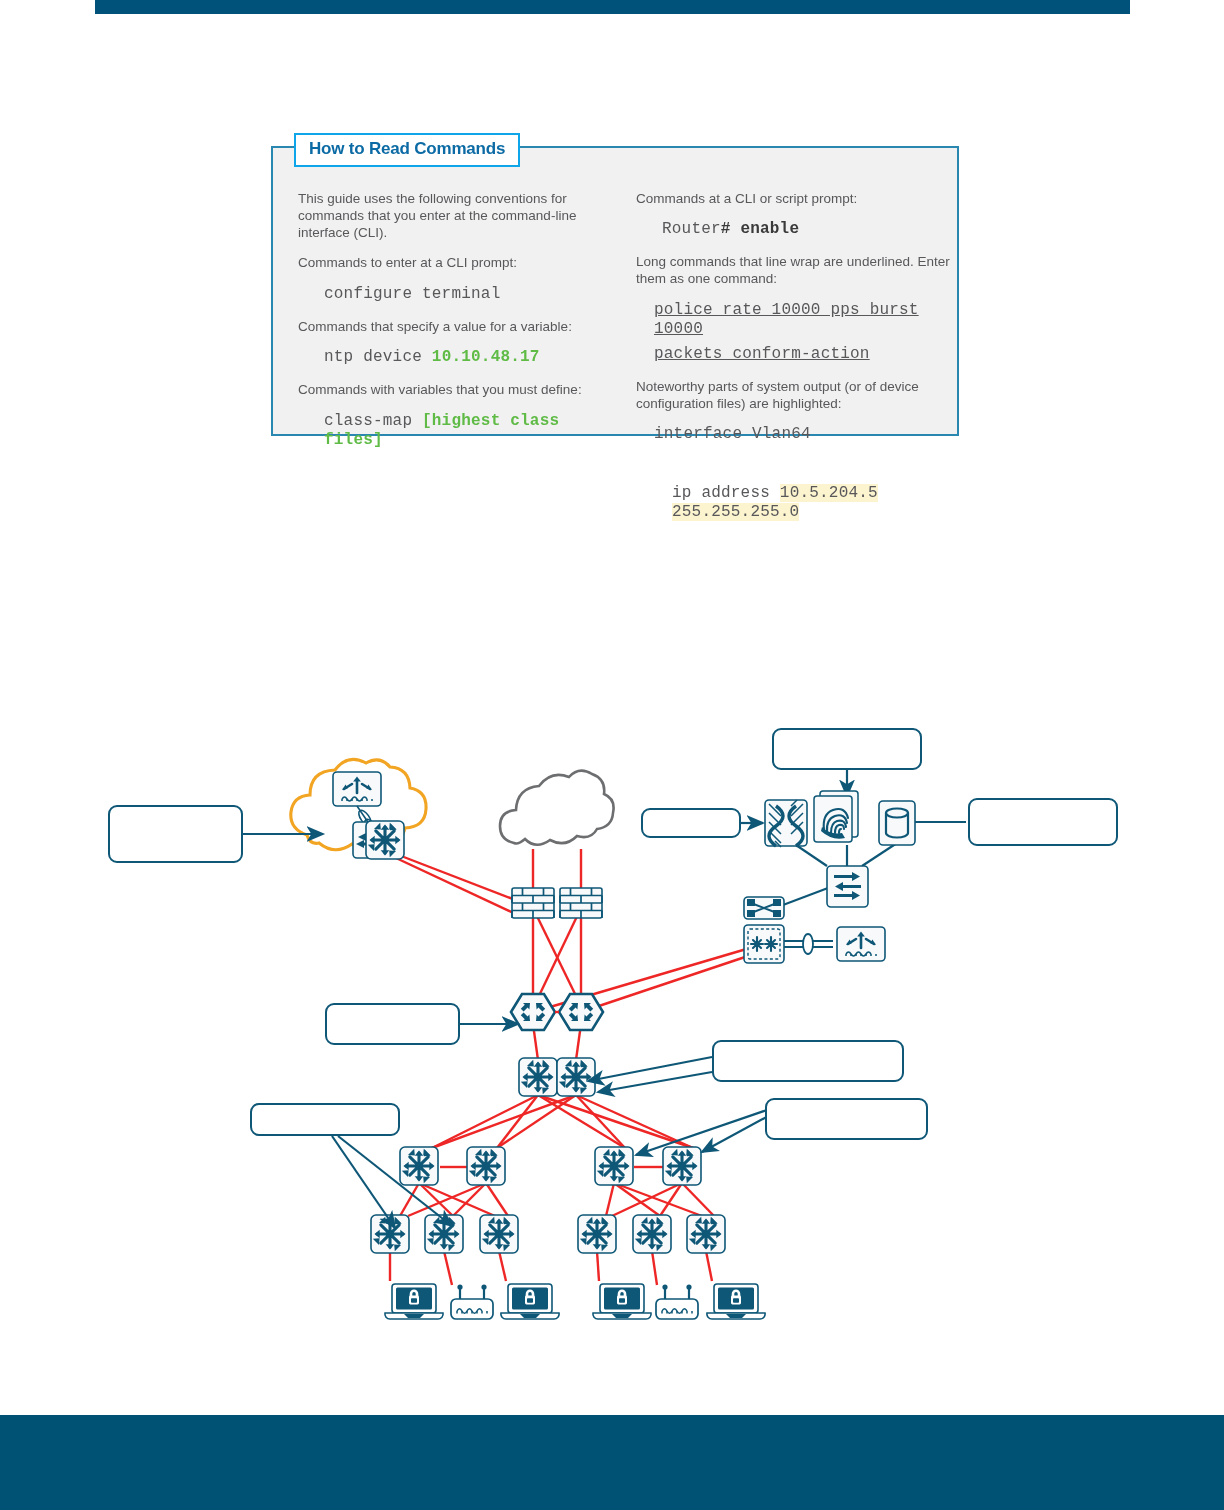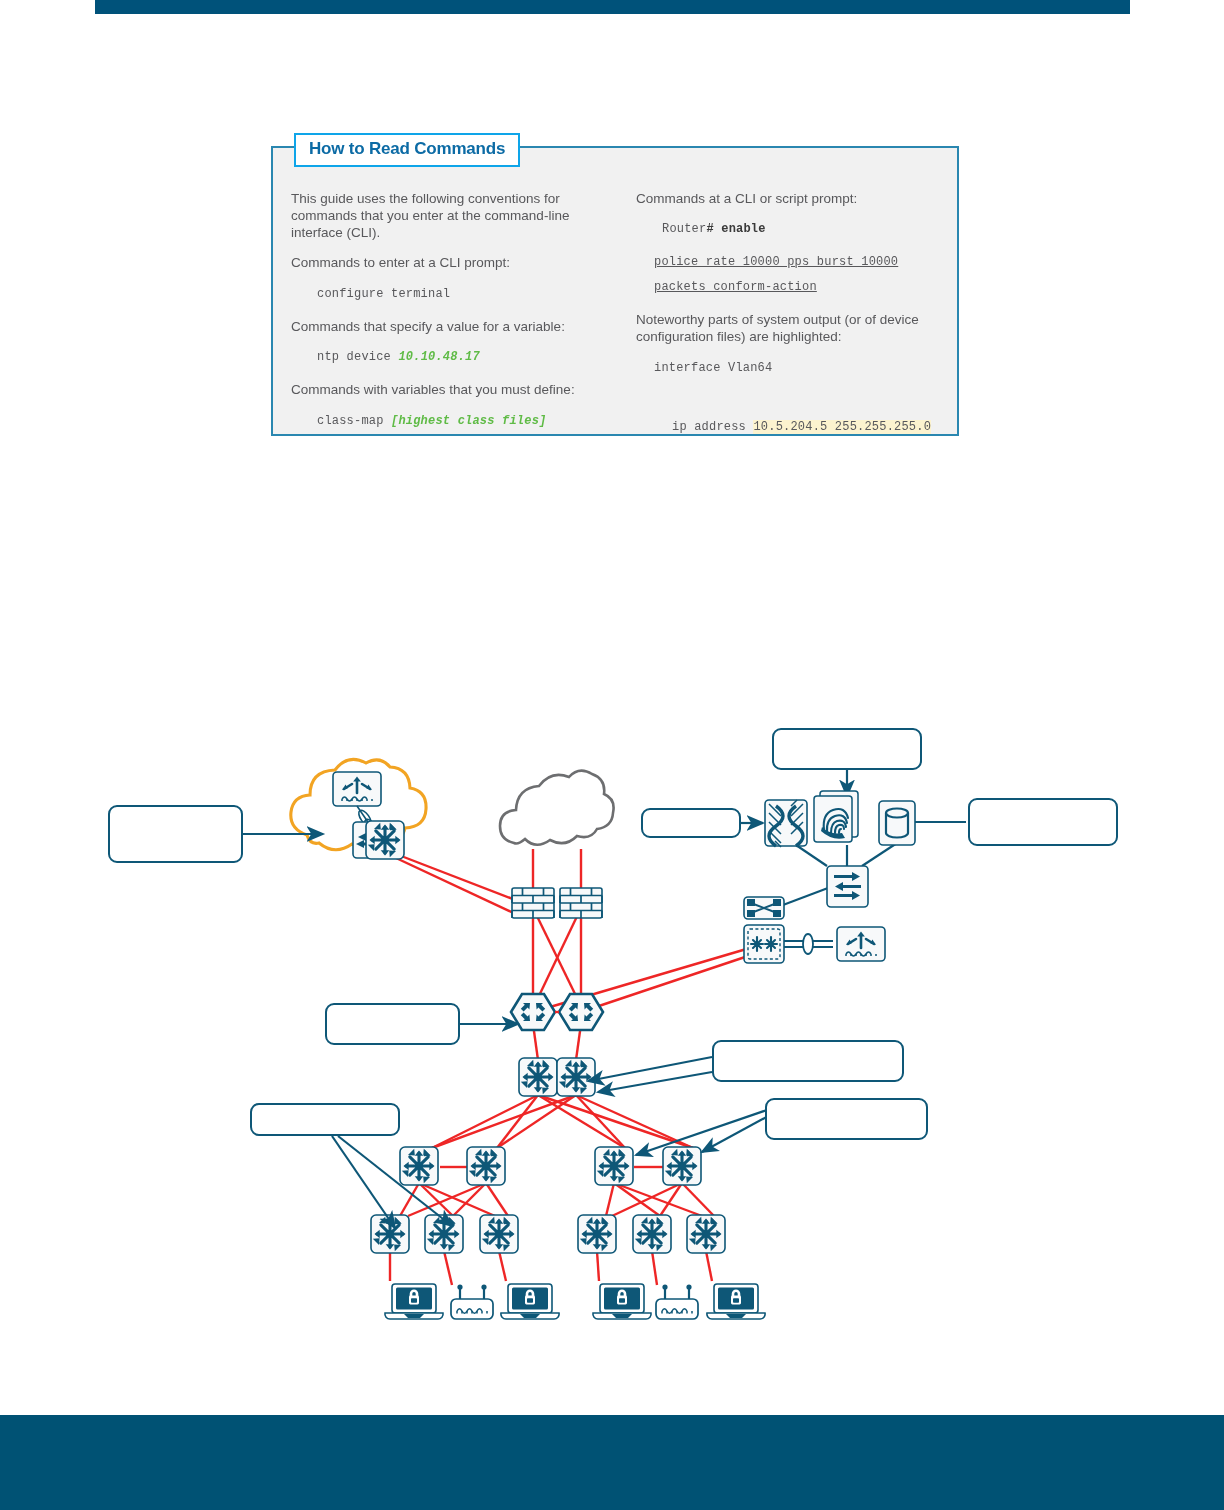--- a/index.html
+++ b/index.html
@@ -20,29 +20,29 @@
     background:#f1f1f1;border:2px solid #2a87b0;box-sizing:border-box;
   }
   .htrc-title{
     position:absolute;left:294px;top:133px;
     background:#ffffff;border:2px solid #0ea5e9;
     padding:5px 13px 6px 13px;
     font-size:17px;font-weight:bold;color:#0c6ba5;
     letter-spacing:-0.2px;line-height:1.1;
   }
   .htrc-col{position:absolute;top:176px;font-size:13.5px;color:#58585b;line-height:17px;}
-  .htrc-col.left{left:291px;width:300px;}
+  .htrc-col.left{left:298px;width:300px;}
   .htrc-col.right{left:636px;width:330px;}
   .cmd{
     font-family:"Liberation Mono","DejaVu Sans Mono",monospace;
-    font-size:12px;color:#58585b;margin:0 0 14px 0;padding-left:26px;
+    font-size:16px;color:#58585b;margin:0 0 14px 0;padding-left:26px;
     line-height:19px;letter-spacing:0.2px;
   }
   .cmd.tight{margin-bottom:6px;}
-  .cmd .var{color:#5fbb46;font-weight:bold;font-style:italic;}
+  .cmd .var{color:#5fbb46;font-weight:bold;}
   .cmd .bold{color:#3a3a3a;font-weight:bold;}
   .cmd .ul{text-decoration:underline;text-align:right;}
   .cmd .hl{background:#fcf3cf;}
   .cmd.ind2{padding-left:18px;}
   .cmd.ind3{padding-left:36px;margin-top:40px;}
 
   
   .diagram{position:absolute;left:0;top:0;width:1224px;height:1510px;}
   .diagram svg{position:absolute;left:0;top:0;}
   .callout{
@@ -67,20 +67,21 @@
     <div class="cmd">configure terminal</div>
     <p>Commands that specify a value for a variable:</p>
     <div class="cmd"><span>ntp device </span><span class="var">10.10.48.17</span></div>
     <p>Commands with variables that you must define:</p>
     <div class="cmd"><span>class-map </span><span class="var">[highest class files]</span></div>
   </div>
 
   <div class="htrc-col right">
     <p>Commands at a CLI or script prompt:</p>
     <div class="cmd"><span>Router</span><span class="bold"># enable</span></div>
+    <p>Long commands that line wrap are underlined. Enter them as one command:</p>
     <div class="cmd tight ind2"><span class="ul">police rate 10000 pps burst 10000</span></div>
     <div class="cmd ind2"><span class="ul">packets conform-action</span></div>
     <p>Noteworthy parts of system output (or of device configuration files) are highlighted:</p>
     <div class="cmd tight ind2">interface Vlan64</div>
     <div class="cmd ind3"><span>ip address </span><span class="hl">10.5.204.5 255.255.255.0</span></div>
   </div>
 
   <div class="diagram">
   <svg width="1224" height="1510" viewBox="0 0 1224 1510" xmlns="http://www.w3.org/2000/svg">
     <defs>

